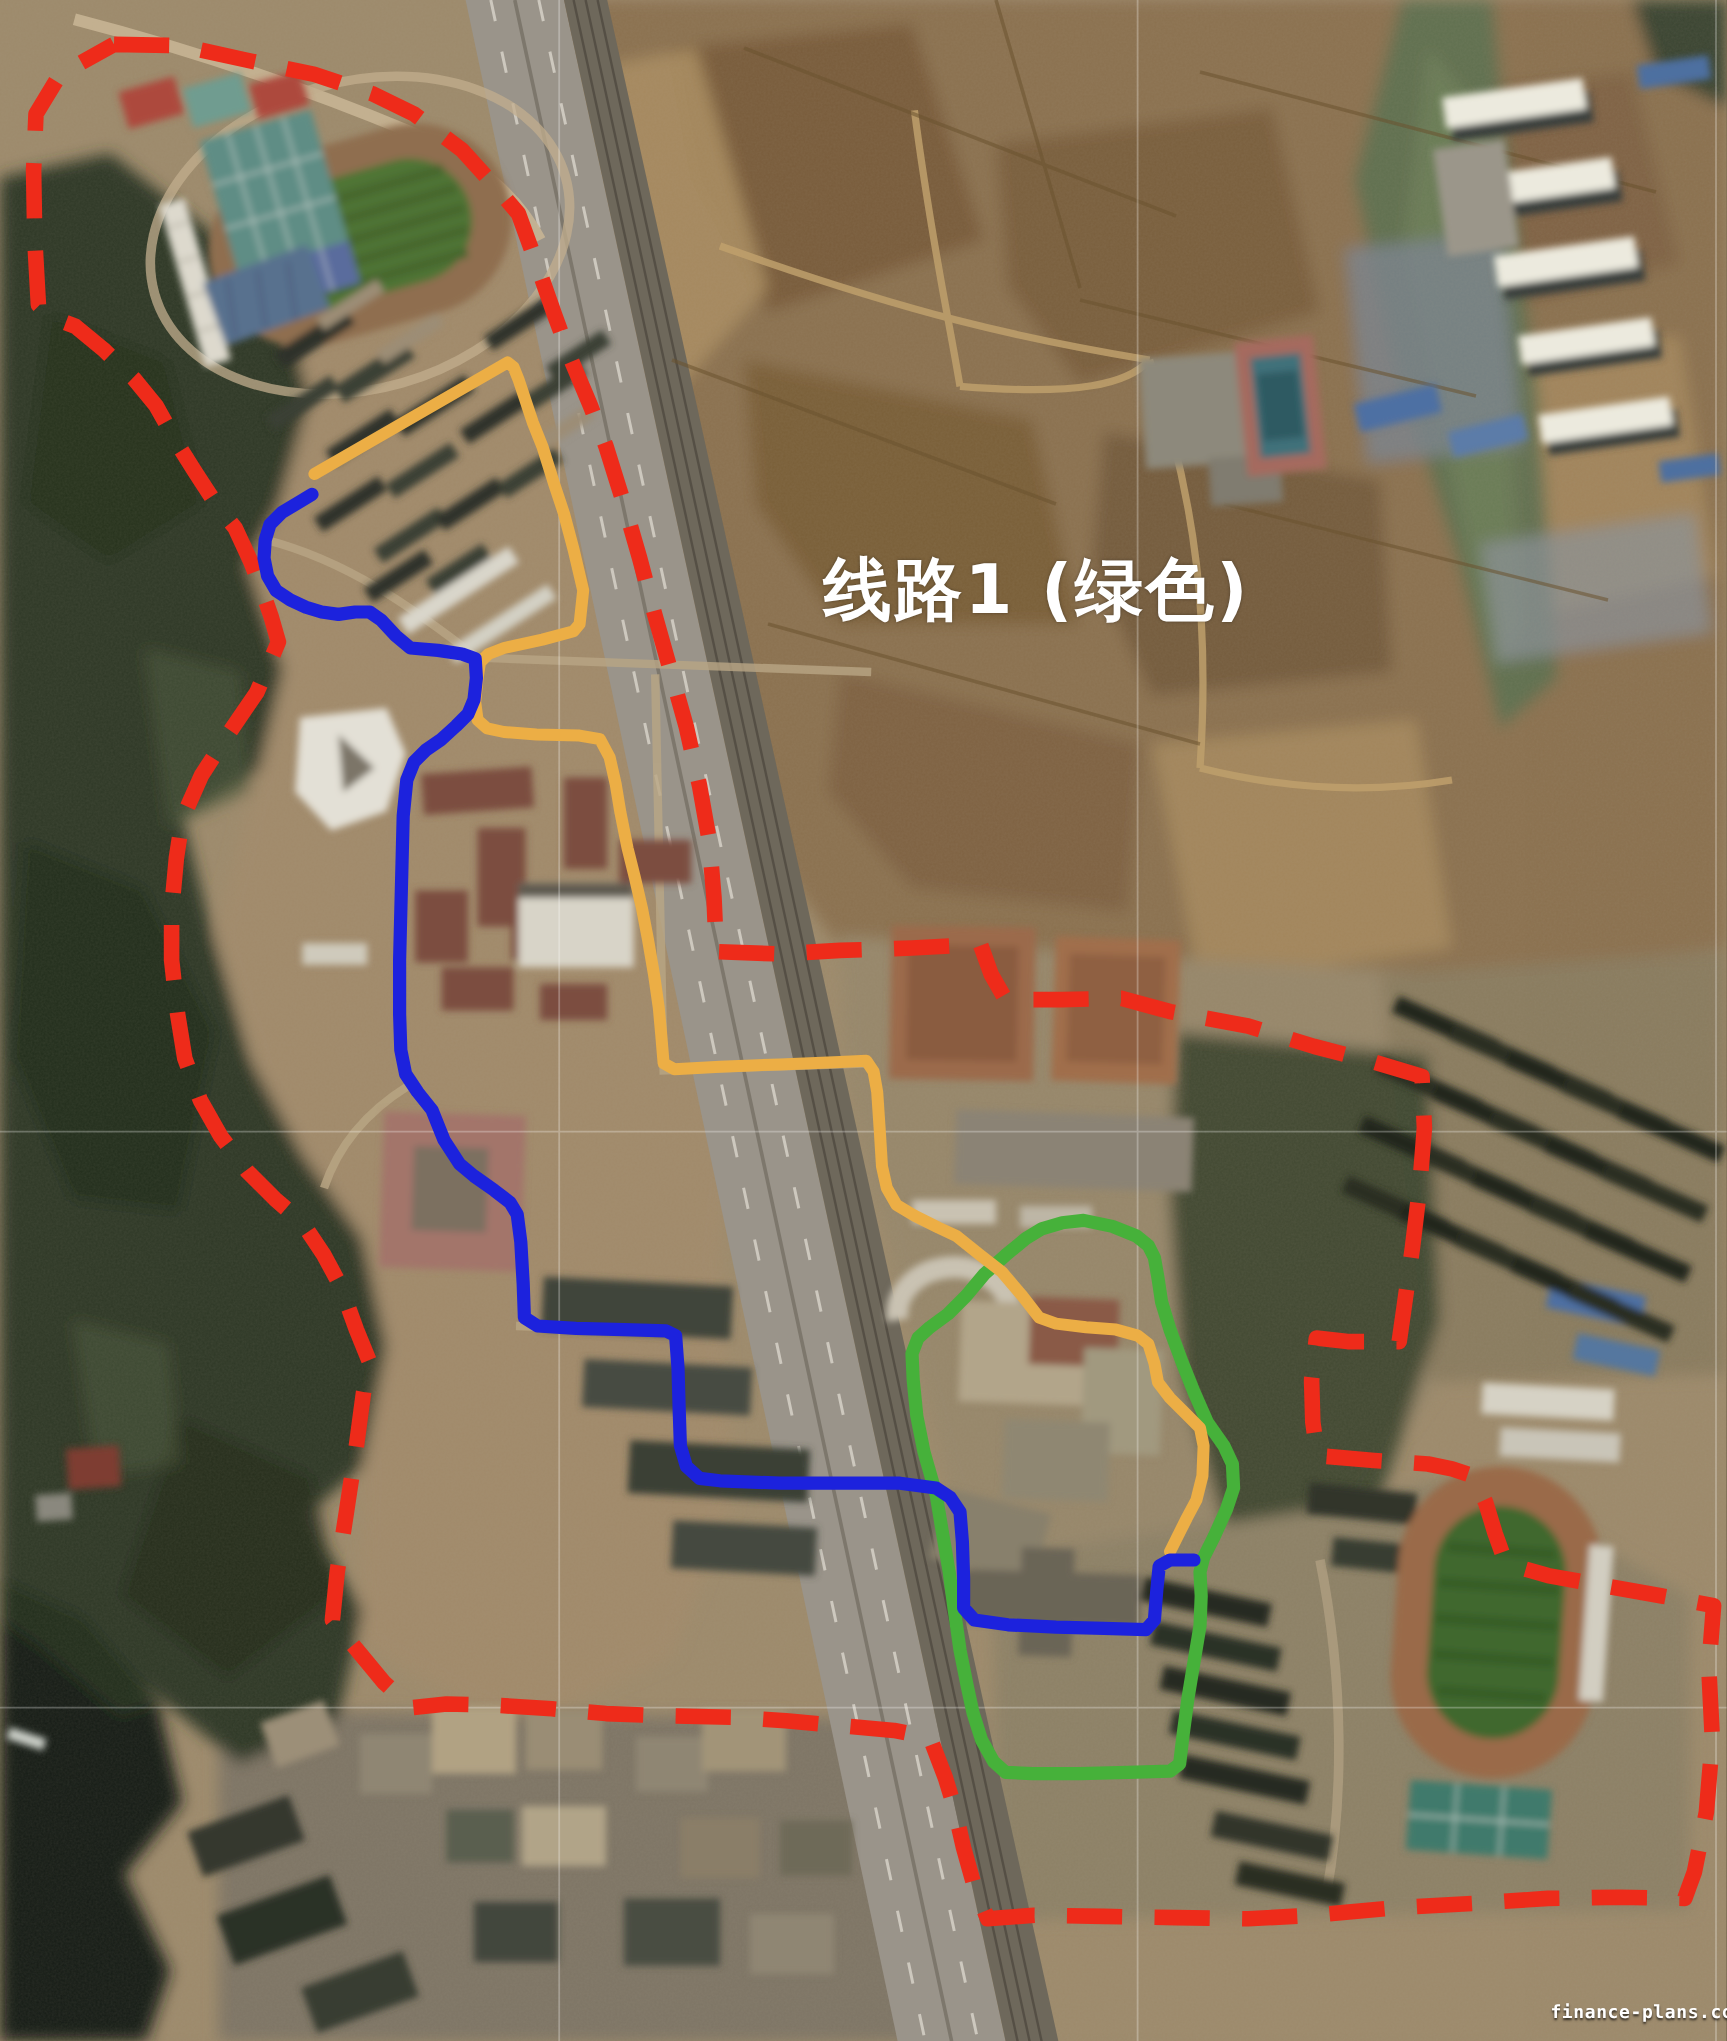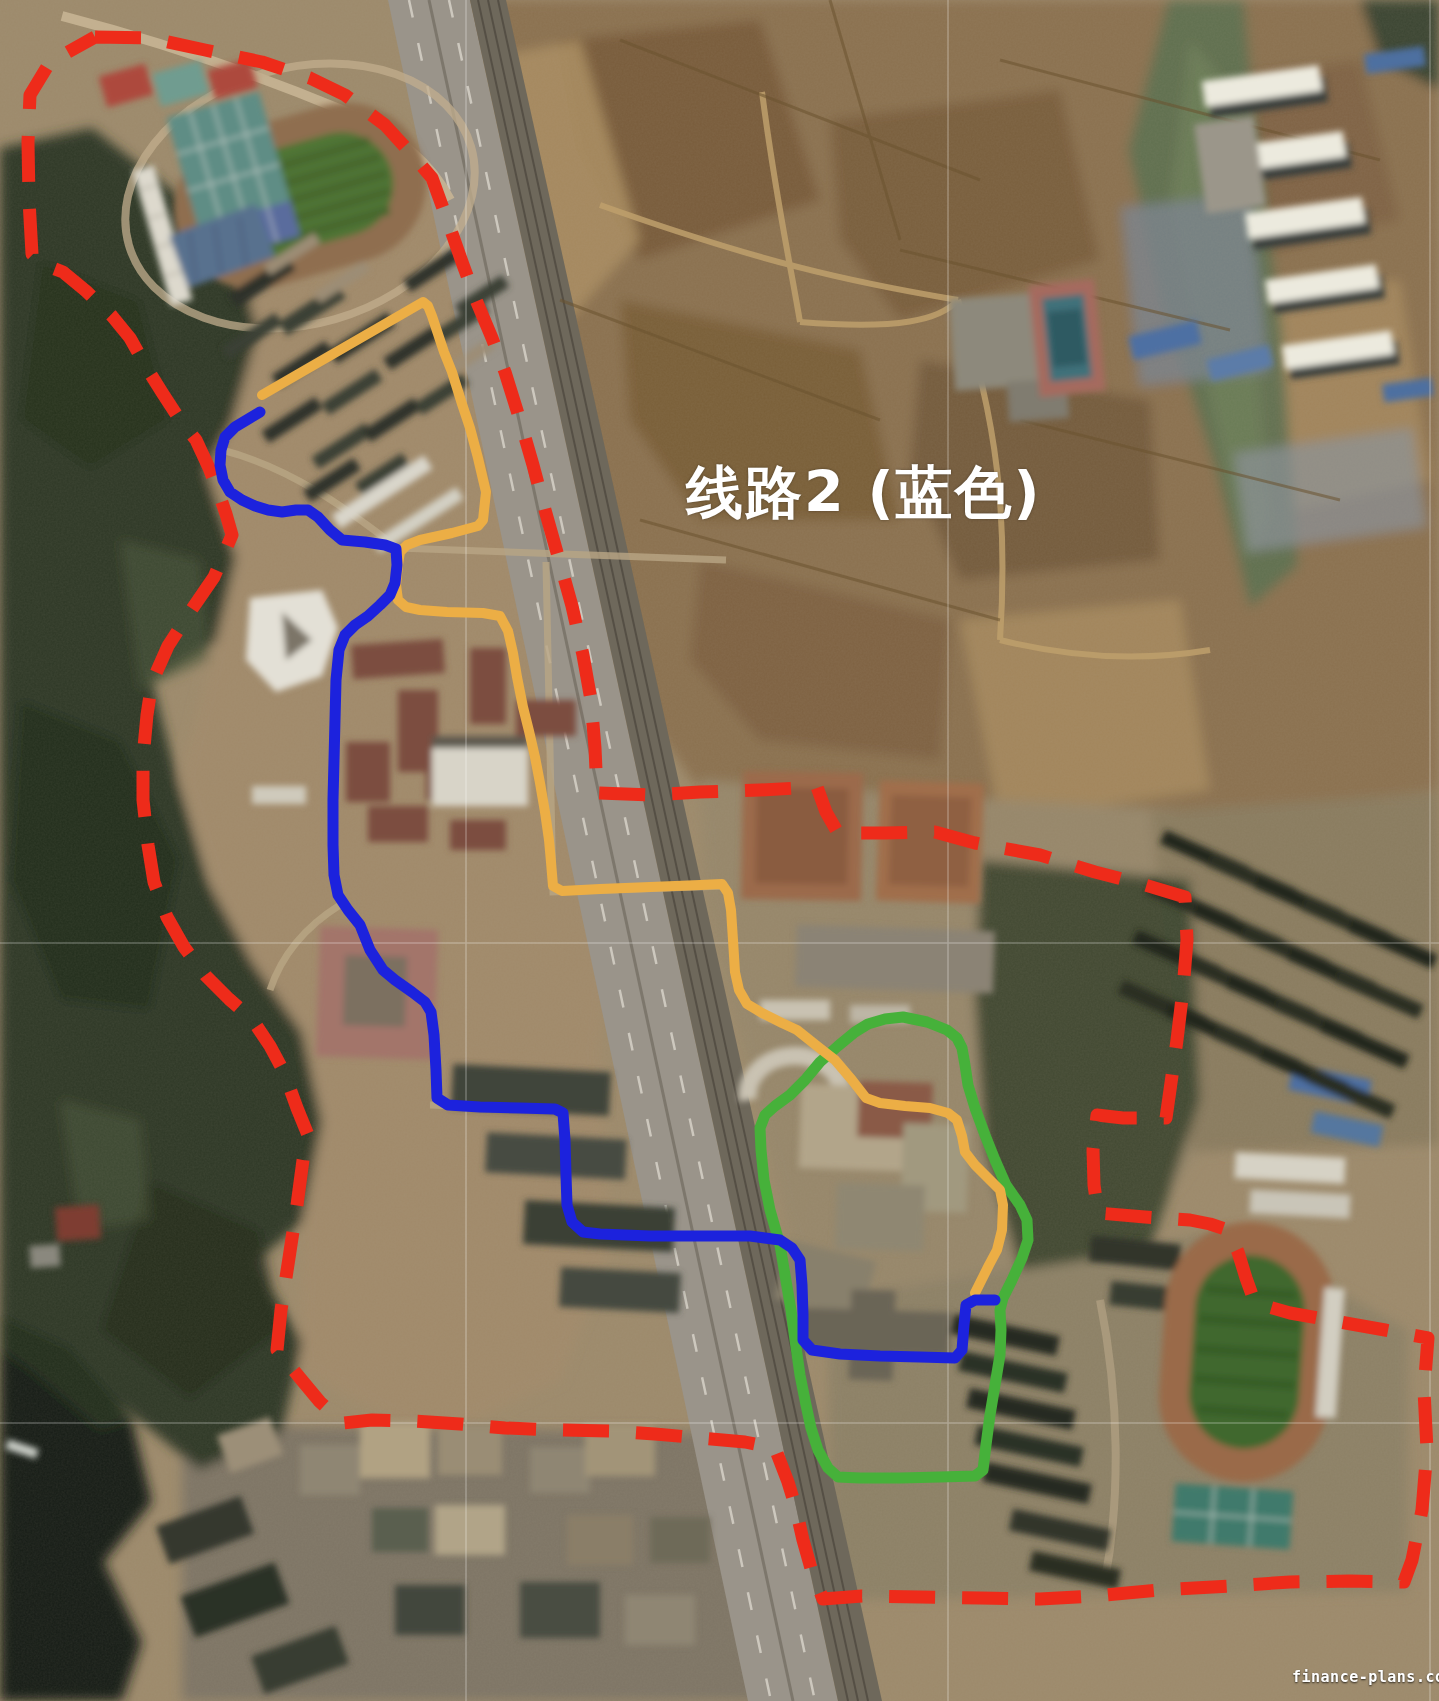--- a/index.html
+++ b/index.html
@@ -344,17 +344,17 @@
 
   <g id="overlay-layer">
         <polyline points="95,37 150,38 205,50 262,62 310,78 345,95 385,125 415,158 432,178 448,222 462,262 476,300 492,338 505,372 520,420 533,465 545,510 558,556 572,606 583,655 591,700 595,748 597,793 650,795 700,792 760,790 817,787 826,812 838,833 885,833 935,832 975,843 1040,855 1095,872 1145,885 1185,897 1187,940 1183,990 1177,1040 1170,1090 1166,1118 1123,1118 1097,1115 1093,1150 1094,1185 1098,1213 1145,1217 1190,1220 1210,1224 1228,1230 1238,1252 1246,1278 1255,1303 1290,1313 1340,1322 1385,1330 1428,1338 1424,1390 1427,1450 1422,1510 1412,1560 1404,1582 1350,1581 1290,1582 1230,1586 1160,1590 1095,1596 1040,1599 980,1598 920,1597 862,1596 823,1599 812,1572 803,1540 795,1505 788,1482 775,1448 745,1442 700,1438 655,1434 610,1431 560,1430 505,1428 460,1424 413,1421 372,1420 343,1423 320,1402 300,1378 277,1350 281,1310 289,1258 297,1205 303,1160 308,1135 297,1108 284,1072 270,1046 252,1019 229,999 206,976 184,947 167,917 154,882 148,845 143,800 143,758 147,715 152,682 168,646 190,612 214,577 232,535 226,514 218,491 209,468 196,440 180,420 163,394 148,370 130,338 112,316 86,291 63,272 42,264 32,254 29,200 28,142 30,95 50,62 95,37" fill="none" stroke="#ee2b1a" stroke-width="13" stroke-linejoin="round" stroke-linecap="butt" stroke-dasharray="46 27"></polyline>
         <polyline points="868,1024 885,1019 903,1017 927,1022 947,1030 957,1038 962,1048 965,1065 968,1085 975,1108 985,1135 995,1160 1006,1185 1020,1205 1027,1220 1028,1240 1022,1258 1012,1280 1003,1298 1000,1310 1001,1330 1000,1355 995,1385 990,1415 986,1445 983,1470 975,1476 940,1477 900,1478 860,1478 838,1477 828,1468 818,1450 811,1428 806,1405 800,1375 795,1340 791,1310 785,1275 780,1245 770,1210 764,1180 761,1150 760,1128 765,1115 775,1106 790,1095 805,1080 820,1062 838,1046 855,1032 868,1024" fill="none" stroke="#46b13a" stroke-width="11" stroke-linejoin="round" stroke-linecap="round"></polyline>
         <polyline points="262,395 300,373 423,302 428,306 432,316 444,352 452,372 462,404 470,428 478,458 486,492 483,520 478,526 452,533 420,540 407,545 400,552 398,565 396,585 398,600 406,607 420,610 447,612 483,613 500,616 508,631 513,653 517,677 523,707 529,731 535,757 540,783 545,812 549,840 551,862 553,886 562,891 600,889 650,887 700,885 722,884 728,893 731,910 733,940 735,972 739,990 747,1004 762,1013 782,1023 797,1030 817,1046 835,1060 852,1080 866,1098 880,1103 905,1106 930,1108 948,1113 957,1120 962,1136 965,1152 975,1165 988,1178 1000,1190 1003,1205 1002,1230 997,1250 989,1265 980,1283 975,1293" fill="none" stroke="#ecae45" stroke-width="10" stroke-linejoin="round" stroke-linecap="round"></polyline>
         <polyline points="260,412 250,418 235,427 225,437 221,450 220,465 223,480 230,492 242,500 255,506 268,510 282,512 296,510 308,510 318,517 330,530 342,540 365,542 385,545 396,549 397,565 395,583 390,595 380,605 368,616 355,625 345,635 339,650 336,680 335,720 334,760 333,800 333,845 334,875 338,895 348,910 360,925 370,950 383,970 395,980 412,992 425,1002 431,1012 434,1035 436,1070 437,1098 448,1105 480,1107 520,1108 555,1109 563,1113 565,1140 566,1175 567,1205 572,1222 583,1232 600,1234 650,1236 700,1236 750,1236 780,1240 792,1248 800,1260 802,1285 803,1315 803,1340 812,1350 840,1354 880,1356 920,1357 955,1358 962,1350 964,1325 966,1305 975,1300 995,1300" fill="none" stroke="#1c22dd" stroke-width="11" stroke-linejoin="round" stroke-linecap="round"></polyline>
       </g>
 </svg>
 
 <div class="legend">
-  <div class="legend-line">线路2 (蓝色)</div>
+  <div class="legend-line">线路1 (绿色)</div>
 </div>
 
 <div class="watermark">finance-plans.com</div>
 </div>
 
 </body></html>

